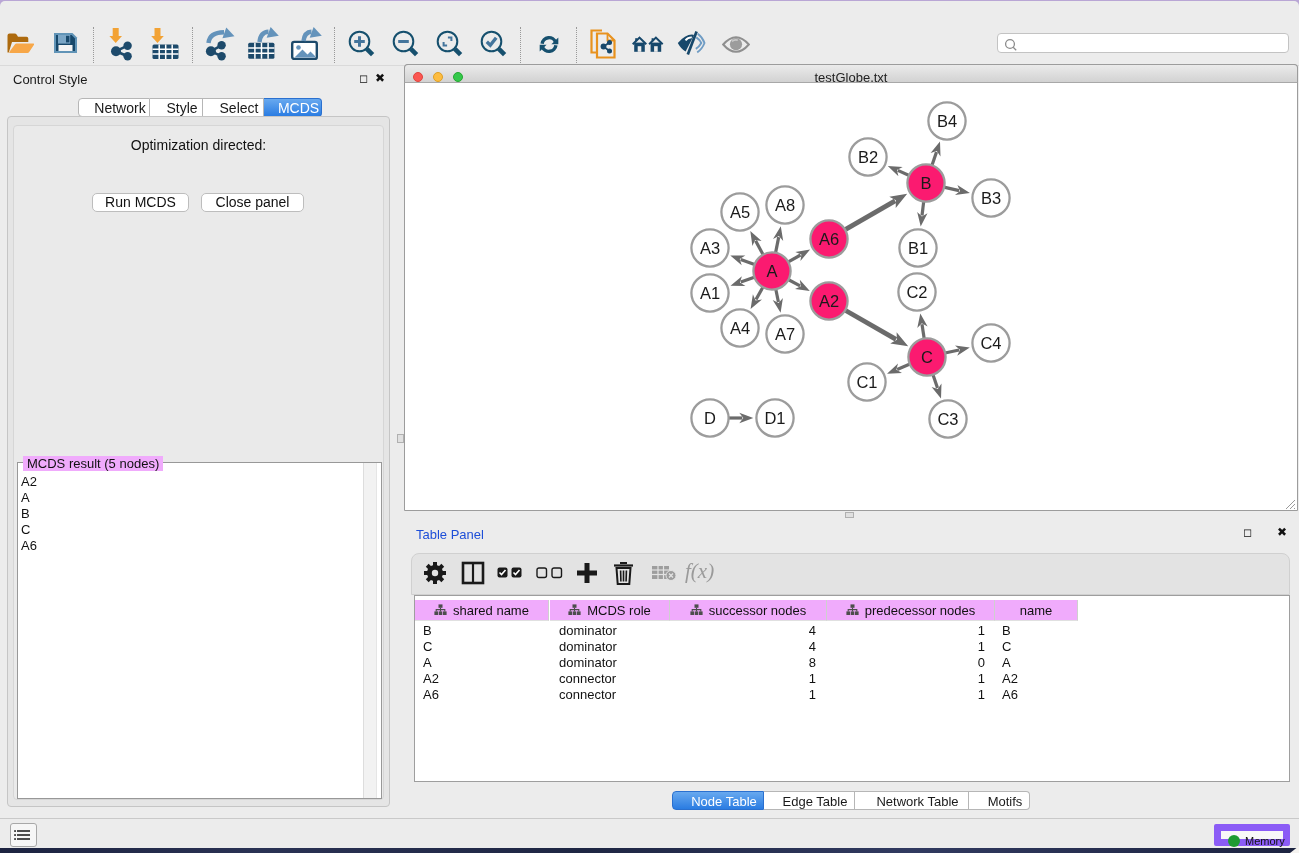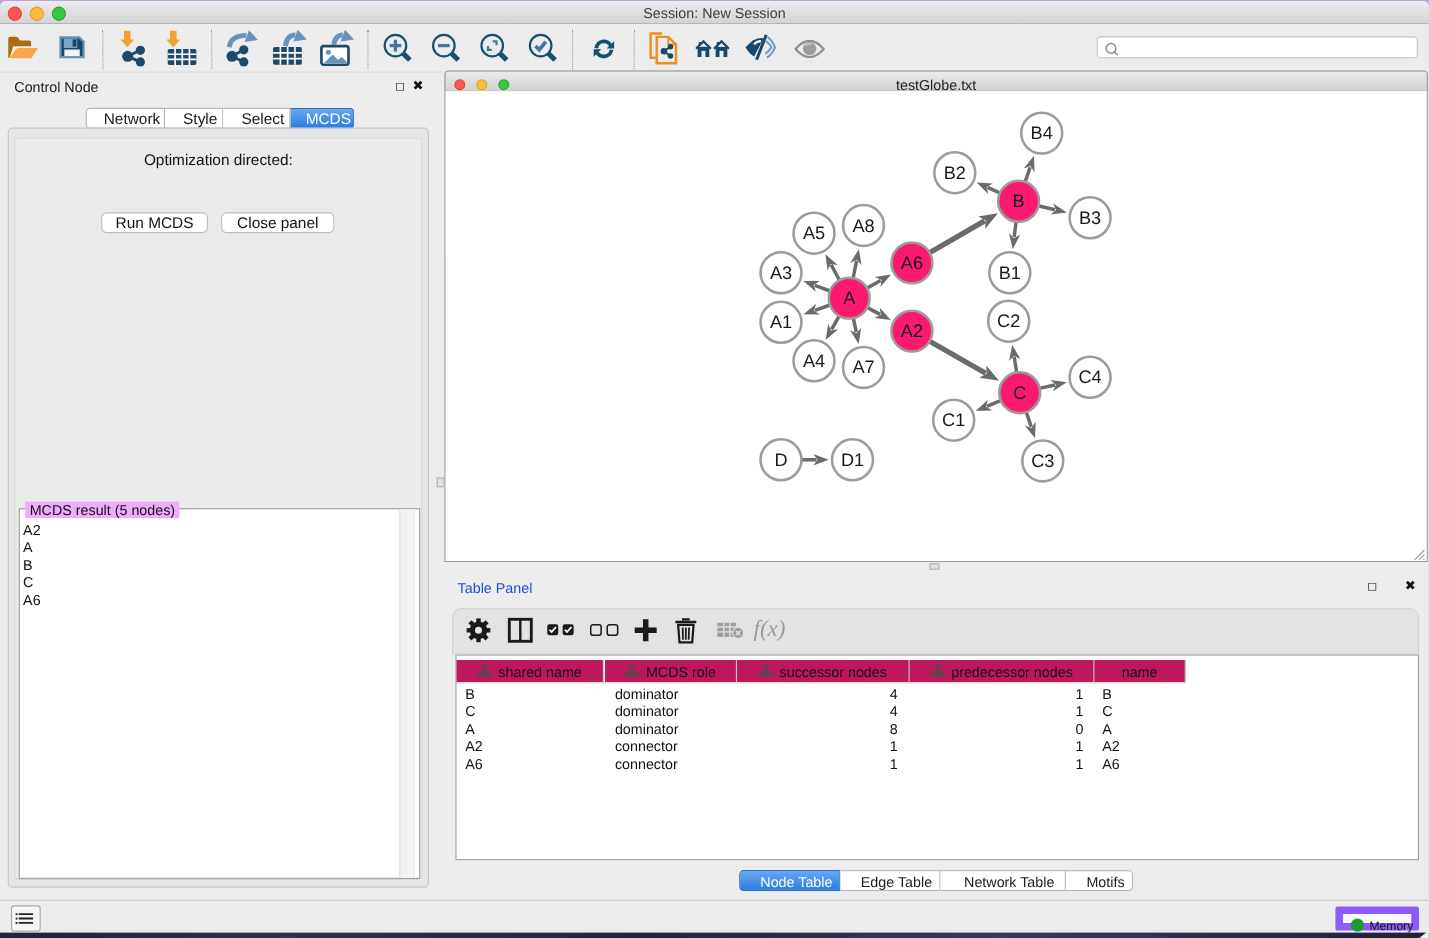--- a/index.html
+++ b/index.html
@@ -49,41 +49,35 @@
 #nw-title { position:absolute; left:404px; top:63px; width:894px; height:19px;
   background:linear-gradient(#ebebeb,#d2d2d2); border:1px solid #9c9c9c; border-bottom:1px solid #a8a8a8; border-radius:4px 4px 0 0; }
 #nw-title .tl { width:10px; height:10px; top:7px; }
 #nw-name { position:absolute; top:5px; left:0; width:100%; text-align:center; font-size:13px; color:#222; }
 
 #tph { position:absolute; left:416px; top:526px; font-size:13px; color:#1d4ed8; }
 #tp-toolbar { position:absolute; left:411px; top:552px; width:879px; height:42px;
   background:#e3e3e3; border:1px solid #d0d0d0; border-radius:8px 8px 0 0; }
 #ttable { position:absolute; left:414px; top:594px; width:876px; height:187px; background:#fff;
   border:1px solid #9e9e9e; }
-.th { position:absolute; top:599px; height:21px; background:#be185d; border-right:1px solid #cfcfcf; border-bottom:1px solid #e0e0e0;
+.th { position:absolute; top:599px; height:21px; background:#f0abfc; border-right:1px solid #cfcfcf; border-bottom:1px solid #e0e0e0;
   font-size:13px; color:#111; display:flex; align-items:center; justify-content:center; gap:6px; }
 .td { position:absolute; font-size:13px; color:#111; }
 
 .wbtn { position:absolute; font-size:12px; color:#111; }
 
 #statusbar { position:absolute; left:0; top:817px; width:1299px; height:31px; background:#ececec; border-top:1px solid #c9c9c9; }
 #sb-btn { position:absolute; left:10px; top:822px; width:27px; height:24px; background:#f6f6f6; border:1px solid #a8a8a8; border-radius:3px; }
 #mem-btn { position:absolute; left:1214px; top:823px; width:76px; height:22px; background:#f8f8f8; border:7px solid #8b5cf6; border-radius:2px; }
 svg { display:block; }
 .icon { position:absolute; }
 </style>
 </head>
 <body>
 <div id="app">
-  <div id="titlebar">
-    <div class="tl t1"></div>
-      <div class="tl t2"></div>
-      <div class="tl t3"></div>
-    <div id="title">Session: New Session</div>
-  </div>
   <div id="toolbar"></div>
 
   <div class="tsep" style="left:93px;"></div>
   <div class="tsep" style="left:192px;"></div>
   <div class="tsep" style="left:334px;"></div>
   <div class="tsep" style="left:520px;"></div>
   <div class="tsep" style="left:576px;"></div>
 
   <svg class="icon" style="left:6px;top:32px;" width="30" height="21" viewBox="0 0 30 21">
     <path d="M1.5 19.5 V2.5 Q1.5 0.5 3.5 0.5 H8.5 Q10 0.5 10.8 1.8 L12 3.8 H20.5 Q22.3 3.8 22.3 5.6 V9 H6 L2.8 19.5 Z" fill="#ad6a0e"></path>
@@ -220,21 +214,21 @@
     <path d="M1.2 8.5 Q 7.5 1.2 14 1.2 Q 20.5 1.2 26.8 8.5 Q 20.5 15.8 14 15.8 Q 7.5 15.8 1.2 8.5 Z" fill="none" stroke="#8f8f8f" stroke-width="2"></path>
     <circle cx="14" cy="8.2" r="6.1" fill="#9c9c9c"></circle>
     <path d="M10 5.4 Q 12.5 3.2 15.8 4.2" stroke="#c9c9c9" stroke-width="1.7" fill="none"></path>
   </svg>
   <div id="searchbox">
       <svg width="18" height="18" style="margin:2px 0 0 4px" viewBox="0 0 18 18">
         <circle cx="8" cy="8" r="4.4" fill="none" stroke="#8b8b8b" stroke-width="1.3"></circle>
         <line x1="11.2" y1="11.2" x2="14.2" y2="14.2" stroke="#8b8b8b" stroke-width="1.3"></line>
       </svg>
     </div>
-  <div id="cph">Control Node</div>
+  <div id="cph">Control Style</div>
   <div class="wbtn" style="left:359px;top:71px;font-size:11px;">◻</div>
   <div class="wbtn" style="left:375px;top:70px;">✖</div>
   <div class="tabrow" style="left:78px;top:97px;">
     <div class="tab first" style="width:72px;">Network</div>
     <div class="tab" style="width:53px;">Style</div>
     <div class="tab" style="width:61px;">Select</div>
     <div class="tab last sel" style="width:58px;">MCDS</div>
   </div>
   <div id="cp-outer"></div>
   <div id="cp-inner"></div>

